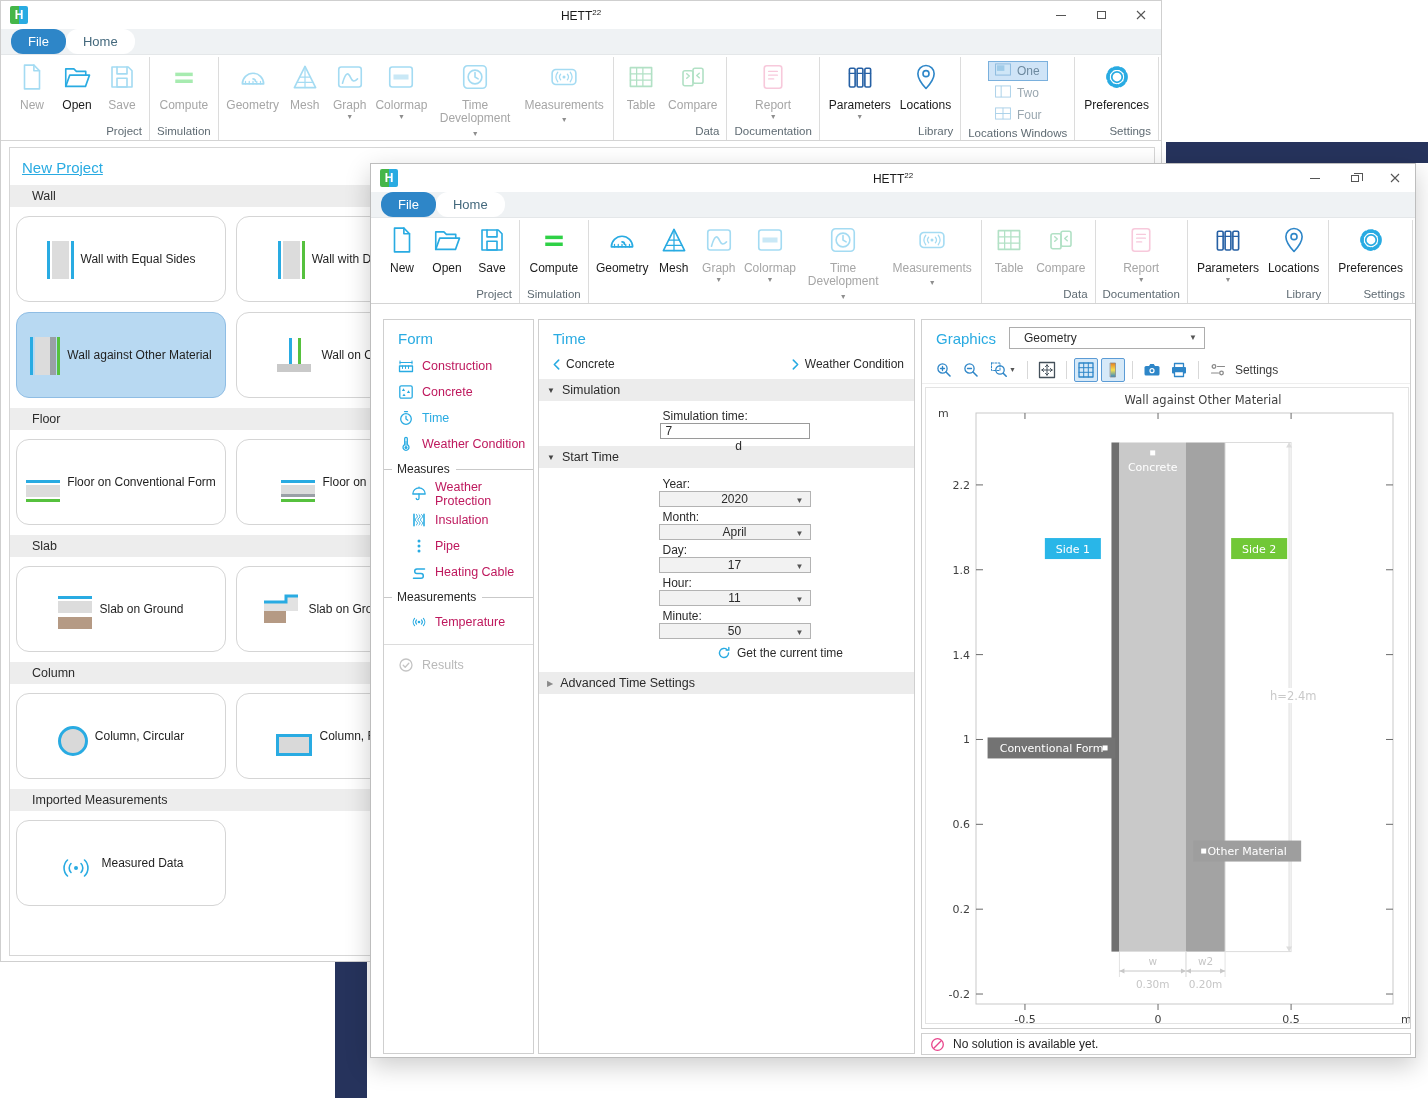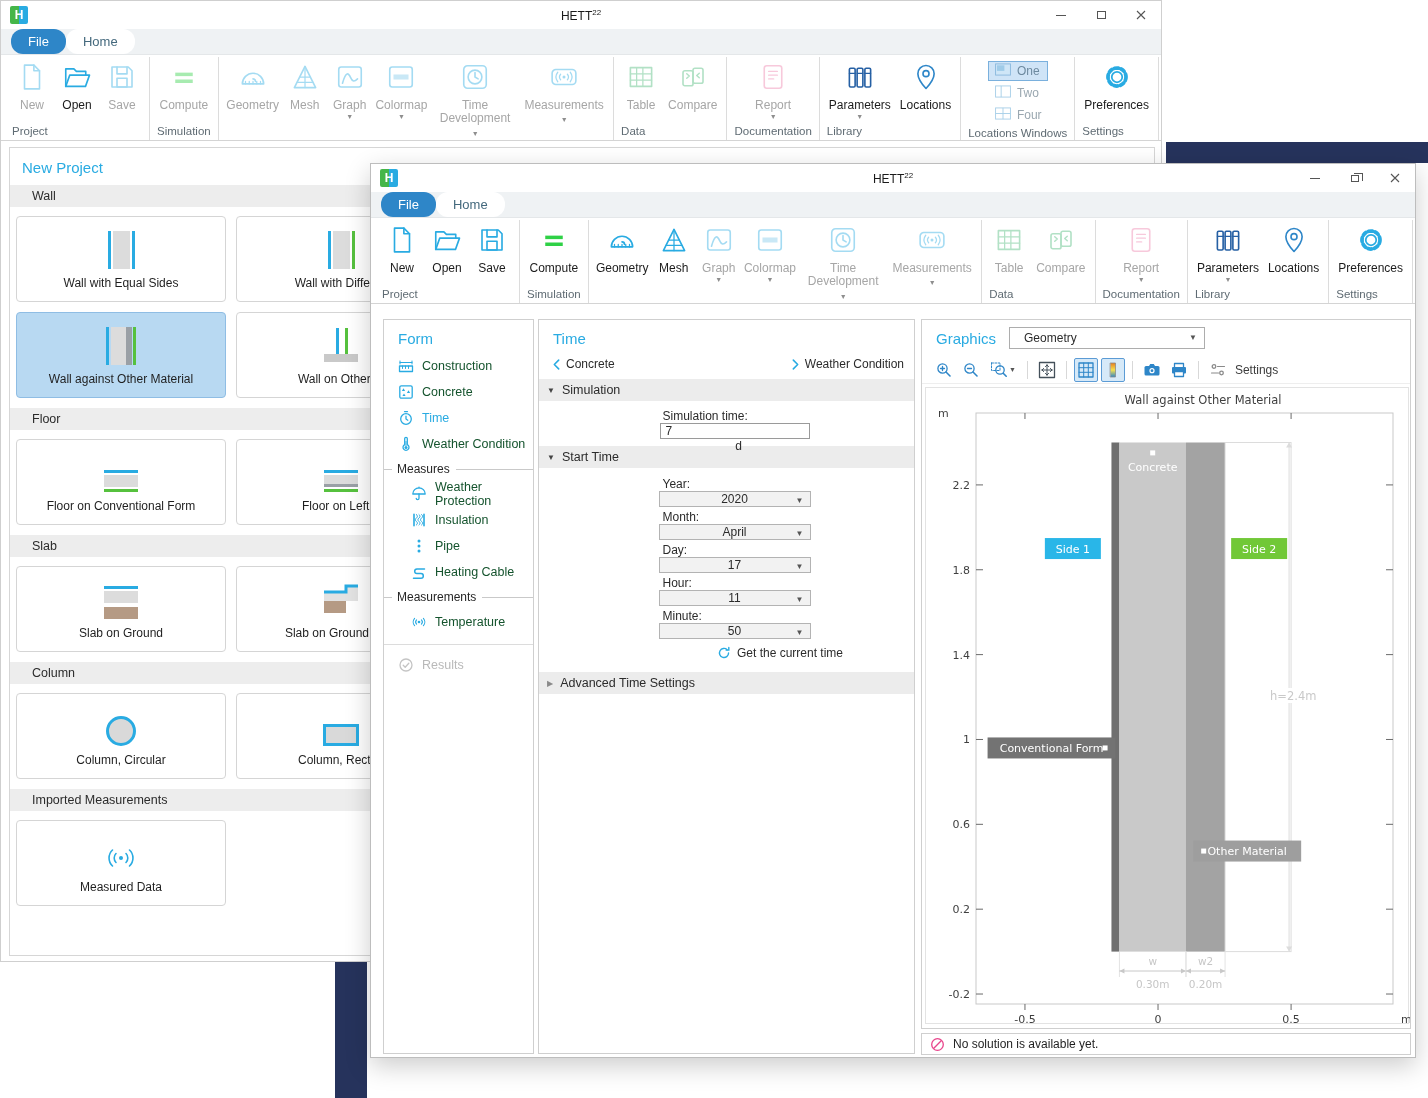--- a/index.html
+++ b/index.html
@@ -32,60 +32,60 @@
   
   .tabbar{height:26px;background:#eff2f4;display:flex;padding-left:10px;border-bottom:1px solid #e4e7e9;}
   .tab{padding:0 17px;font-size:13px;display:flex;align-items:center;border-radius:12px;}
   .tab.file{background:#2e86c8;color:#fff;}
   .tab.home{background:#fff;color:#44697d;}
 
   
   .ribbon{height:86px;background:#fff;border-bottom:1px solid #d4d4d4;display:flex;align-items:stretch;padding:2px 2px 0 4px;overflow:hidden;}
   .rgroup{display:flex;flex-direction:column;border-right:1px solid #dcdcdc;padding:2px 5px 1px;}
   .rgroup-items{flex:1;display:flex;align-items:flex-start;justify-content:center;gap:1px;}
-  .rgroup-label{text-align:left;font-size:11.5px;color:#5f6b73;padding:1px 2px 2px;white-space:nowrap;}
+  .rgroup-label{text-align:right;font-size:11.5px;color:#5f6b73;padding:1px 2px 2px;white-space:nowrap;}
   .ritem{display:flex;flex-direction:column;align-items:center;min-width:44px;padding:3px 4px 0;}
   .ritem .ricon{color:#29abe2;}
   .ritem .ricon svg{width:30px;height:30px;stroke:currentColor;fill:none;stroke-width:1.3;stroke-linejoin:round;stroke-linecap:round;}
   .ritem .rlabel{font-size:12px;color:#1c1c1c;text-align:center;line-height:1.12;margin-top:3px;white-space:nowrap;}
   .ritem.wide{max-width:88px;}
   .ritem.wide .rlabel{white-space:normal;}
   .rarrow{font-size:7px;color:#8e8e8e;line-height:1;margin-top:1px;}
   .ritem.disabled .ricon{opacity:.42;}
   .ritem.disabled .rlabel{color:#a6a6a6;}
   .icon-navy{color:#2660a4 !important;}
   .icon-blue{color:#2e86c8 !important;}
   .icon-green{color:#49b877 !important;}
   .icon-pink{color:#ee7fab !important;}
   .stack-items{display:flex;flex-direction:column;justify-content:flex-start;padding-top:1px;}
   .stack-item{display:flex;align-items:center;gap:5px;font-size:12px;color:#9aa7b0;padding:1px 5px;margin:1px 0;border:1px solid transparent;}
   .stack-item svg{width:18px;height:13px;stroke:#a8cfe8;fill:none;stroke-width:1;}
   .stack-item.selected{background:#cfe4f7;border-color:#7ab0dd;color:#6d8aa0;}
 
   
   .np-box{position:absolute;left:8px;top:146px;width:1146px;height:809px;border:1px solid #d6d6d6;background:#fff;overflow:hidden;}
-  .np-heading{font-size:15px;color:#29abe2;padding:11px 0 9px 12px;}
+  .np-heading{font-size:15px;color:#29abe2;padding:11px 0 9px 12px;text-decoration:underline;}
   .np-band{height:22px;line-height:22px;background:#ededed;padding-left:22px;font-size:12.5px;color:#2b2b2b;}
   .np-grid{display:grid;grid-template-columns:210px 210px;column-gap:10px;row-gap:10px;margin:9px 0 10px 6px;}
-  .tile{height:86px;background:#fff;border:1px solid #d5d5d5;border-radius:4px;display:flex;flex-direction:column;align-items:center;justify-content:center;gap:7px;}
+  .tile{height:86px;background:#fff;border:1px solid #d5d5d5;border-radius:13px;display:flex;align-items:center;justify-content:center;gap:7px;}
   .tile.selected{background:#b8d9f2;border-color:#8fbde4;}
   .tile-label{font-size:12px;color:#1f1f1f;white-space:nowrap;}
   .tile-icon{height:40px;display:flex;align-items:flex-end;justify-content:center;}
   .ti-row{display:flex;align-items:center;}
   .tile-icon svg{overflow:visible;}
 
   
   .panel{position:absolute;border:1px solid #cfcfcf;background:#fff;overflow:hidden;}
   #menu-panel{left:12px;top:155px;width:151px;height:735px;}
   #time-panel{left:167px;top:155px;width:377px;height:735px;}
   #gfx-panel{left:550px;top:155px;width:490px;height:710px;}
   #status-bar{left:550px;top:869px;width:490px;height:22px;display:flex;align-items:center;gap:8px;padding-left:8px;}
   .panel-title{font-size:15px;color:#29abe2;padding:10px 0 6px 14px;}
 
-  .menu-item{display:flex;align-items:center;gap:8px;height:26px;padding-left:14px;font-size:12.5px;color:#14532d;}
+  .menu-item{display:flex;align-items:center;gap:8px;height:26px;padding-left:14px;font-size:12.5px;color:#be185d;}
   .menu-item .micon{color:#29abe2;display:flex;}
   .menu-item .micon svg{width:16px;height:16px;stroke:currentColor;fill:none;stroke-width:1.3;stroke-linecap:round;stroke-linejoin:round;}
   .menu-item.indent{padding-left:27px;}
   .menu-item.active{color:#29abe2;}
   .menu-item.disabled{color:#b9b9b9;}
   .menu-item.disabled .micon{color:#c4c4c4;}
   .menu-group{display:flex;align-items:center;height:24px;font-size:12px;color:#262626;}
   .menu-group::before{content:'';width:8px;height:1px;background:#c9c9c9;margin-right:5px;}
   .menu-group::after{content:'';flex:1;height:1px;background:#c9c9c9;margin-left:6px;}
   .menu-divider{height:1px;background:#dcdcdc;margin:9px 0 7px;}

